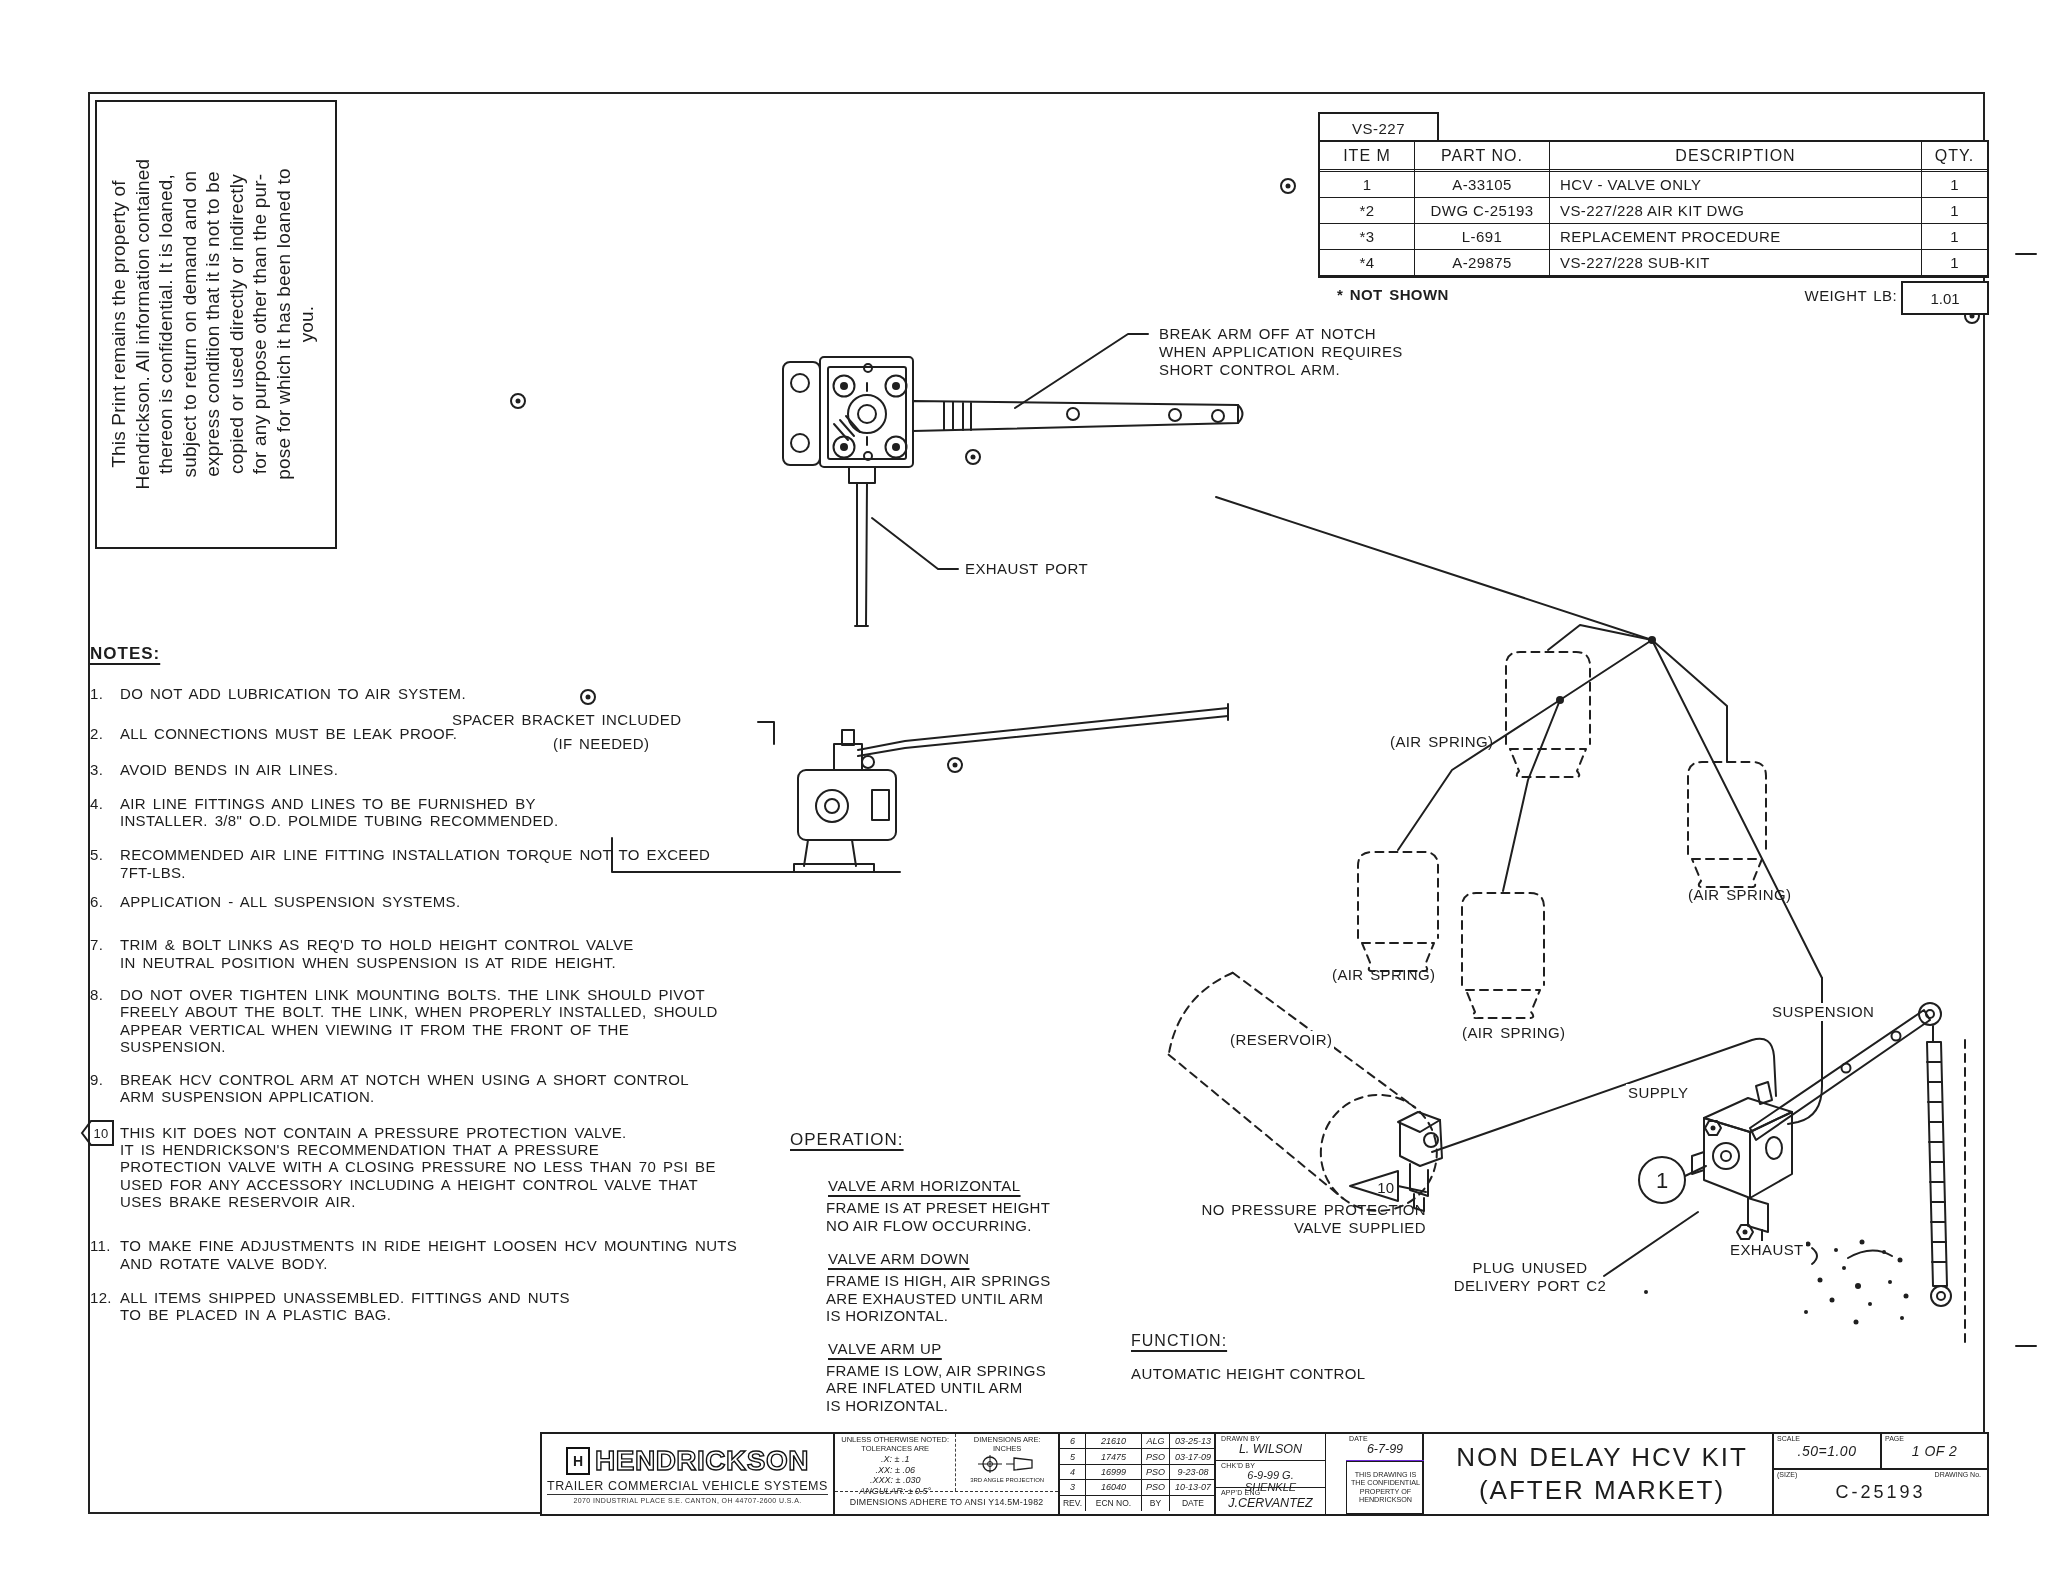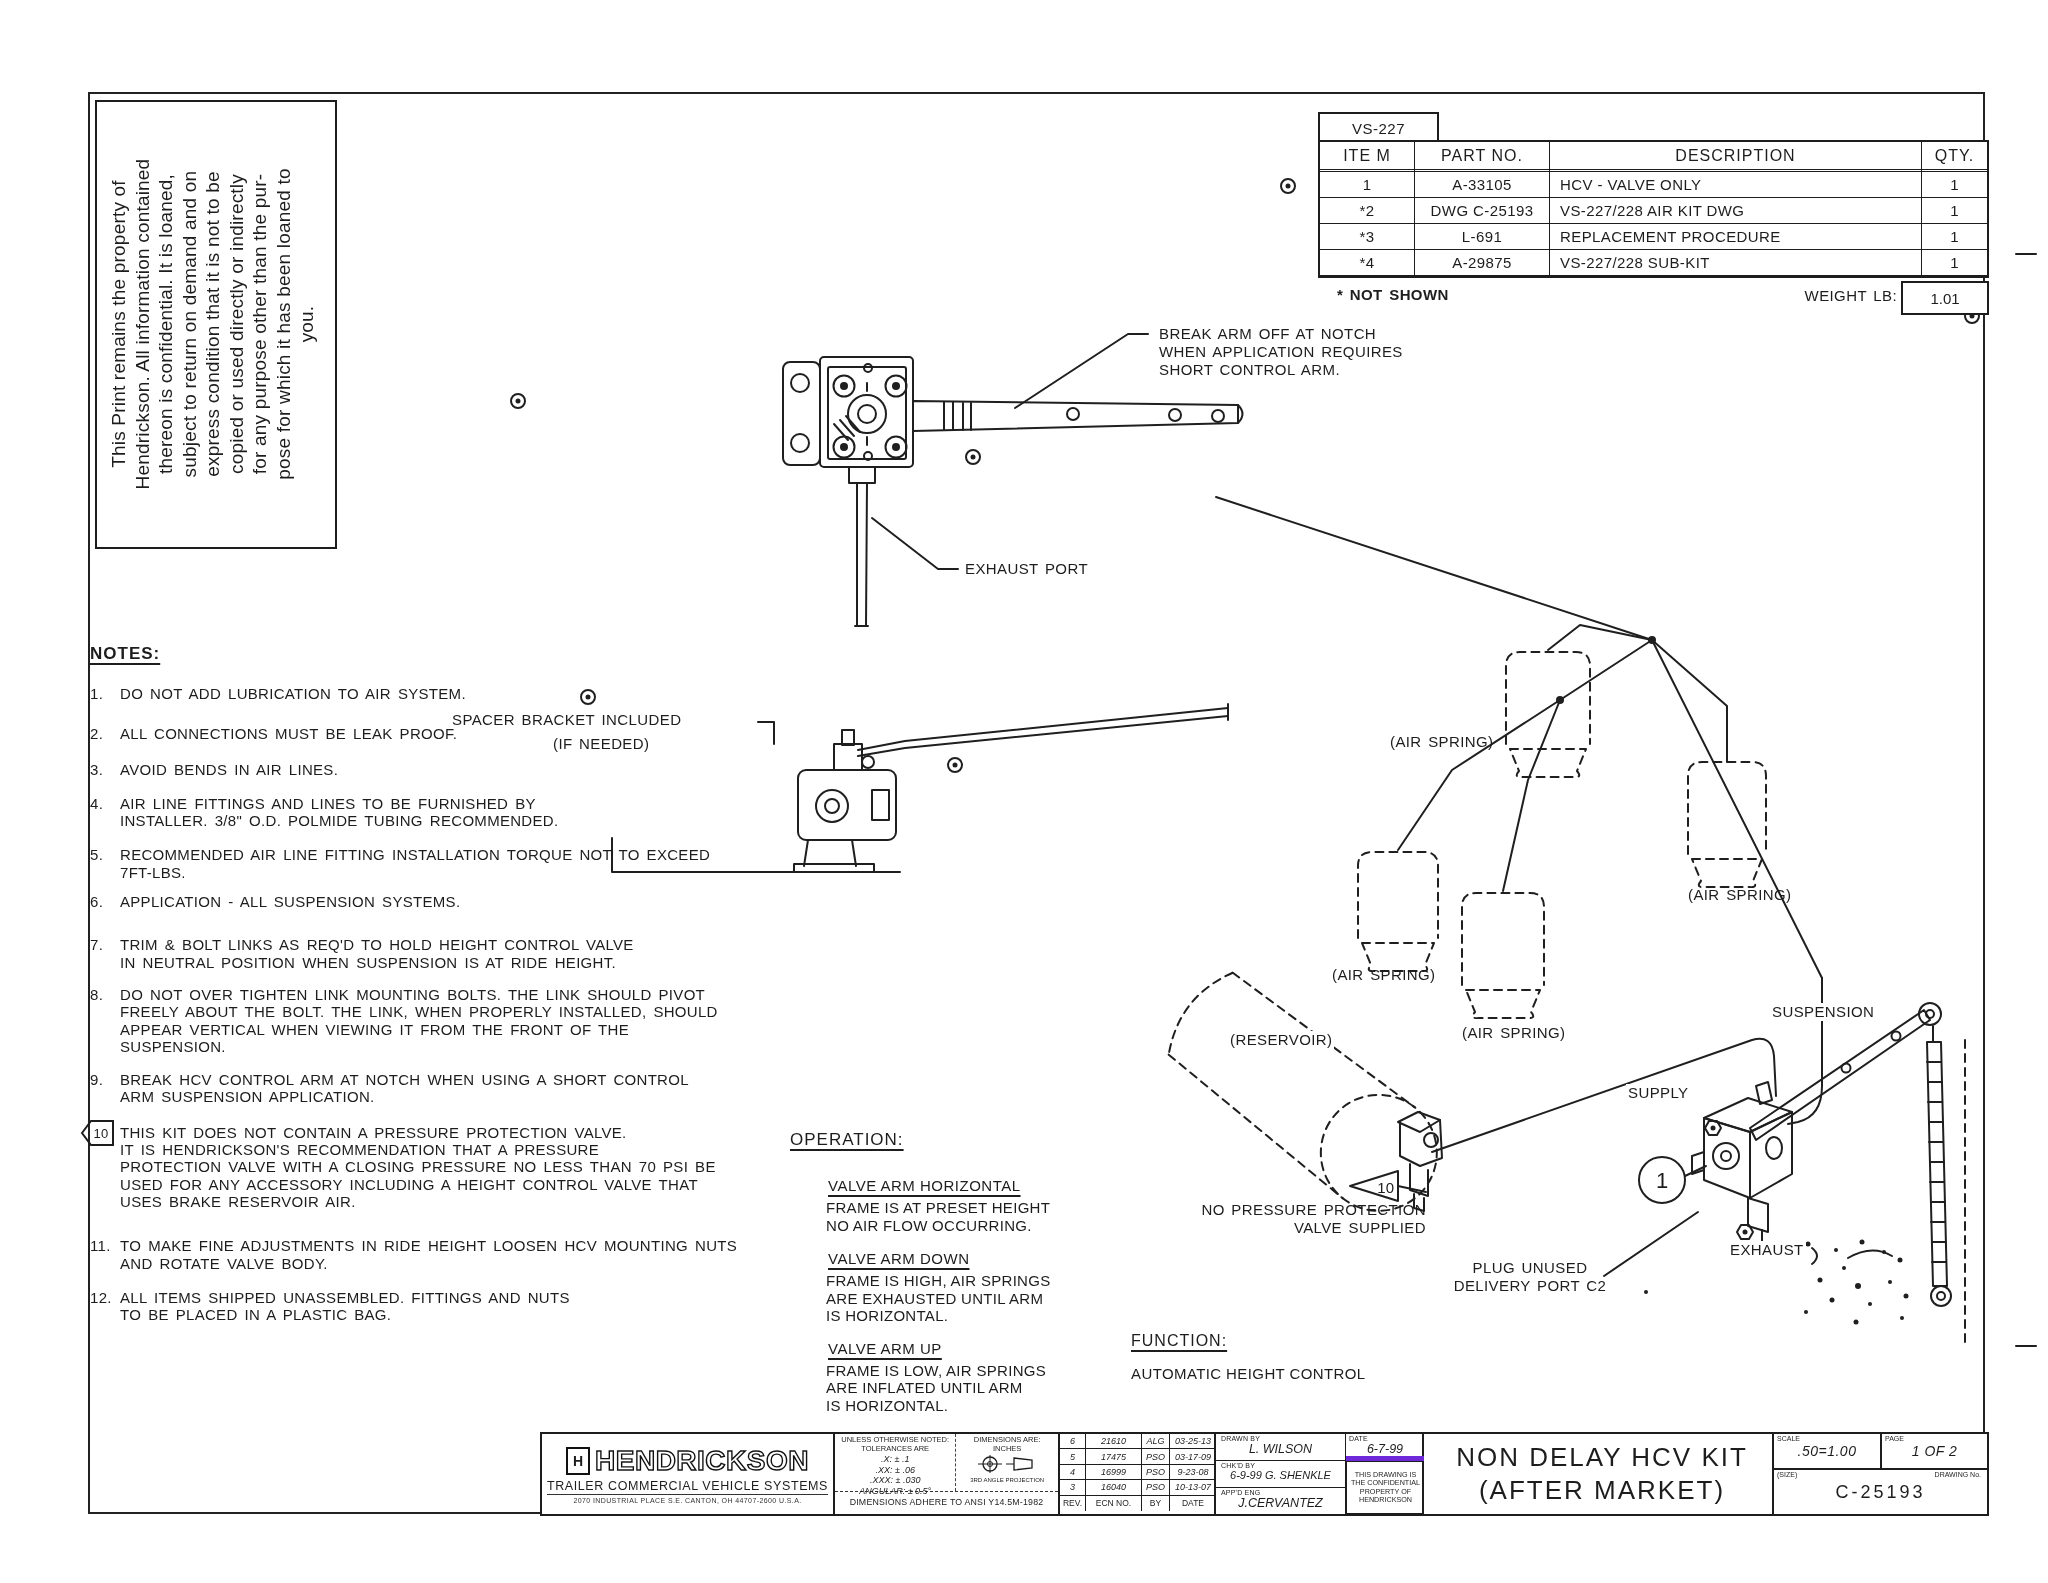--- a/index.html
+++ b/index.html
@@ -70,24 +70,24 @@
   .proj-lbl{font-size:6px;line-height:6.5px;}
   .tol-adhere{border-top:1.5px dashed #333;height:20px;display:flex;align-items:center;justify-content:center;
       font-size:8.8px;letter-spacing:.2px;}
   .rev-cell{left:518px;width:156px;display:grid;grid-template-columns:26px 56px 28px 46px;
       grid-template-rows:repeat(5,15.4px);}
   .rev-cell>div{border-right:1px solid #1d1d1d;border-bottom:1px solid #1d1d1d;display:flex;align-items:center;
       justify-content:center;font-size:9px;font-style:italic;}
   .rev-cell>div:nth-child(4n){border-right:none;}
   .rev-cell .rhd{font-style:normal;font-size:8.5px;border-bottom:none;}
   .appr-cell{left:674px;width:208px;}
-  .appr-cell .arow{position:absolute;left:0;width:130px;border-right:1px solid #1d1d1d;border-bottom:1px solid #1d1d1d;box-sizing:border-box;padding:1px 5px;}
+  .appr-cell .arow{position:absolute;left:0;width:110px;border-right:1px solid #1d1d1d;border-bottom:1px solid #1d1d1d;box-sizing:border-box;padding:1px 5px;}
   .alabel{font-size:7px;letter-spacing:.2px;}
   .avalue{font-size:12.5px;font-style:italic;text-align:center;}
-  .appr-cell .adate{position:absolute;left:130px;width:78px;height:27px;border-bottom:5px solid #6d28d9;box-sizing:border-box;padding:1px 3px;}
+  .appr-cell .adate{position:absolute;left:130px;width:78px;height:27px;border-bottom:1px solid #6d28d9;box-sizing:border-box;padding:1px 3px;}
   .conf-small{position:absolute;left:130px;top:27px;width:78px;height:53px;box-sizing:border-box;
       border:1.5px solid #1d1d1d;border-right:none;display:flex;align-items:center;justify-content:center;
       font-size:7.2px;line-height:8.5px;text-align:center;white-space:pre-line;}
   .title-cell{left:882px;width:350px;display:flex;flex-direction:column;align-items:center;justify-content:center;}
   .dtitle{font-size:26px;line-height:33px;letter-spacing:2px;text-align:center;margin-left:8px;}
   .sp-scale{left:1232px;width:108px;height:36px!important;border-bottom:2px solid #1d1d1d;}
   .sp-page{left:1340px;width:105px;height:36px!important;border-right:none!important;border-bottom:2px solid #1d1d1d;}
   .sp-dwg{left:1232px;top:36px!important;width:213px;height:44px!important;border-right:none!important;}
   .sp-lbl{position:absolute;left:3px;top:1px;font-size:7px;}
   .sp-val{width:100%;height:100%;display:flex;align-items:center;justify-content:center;

